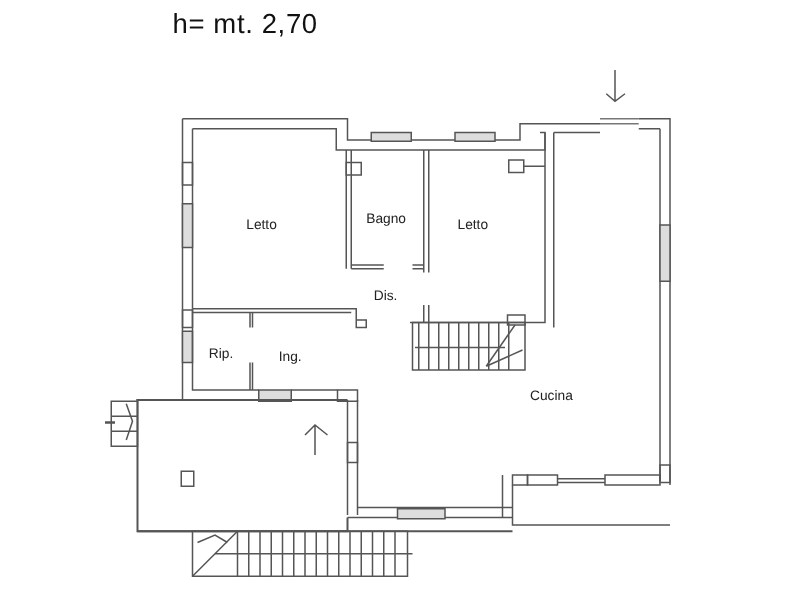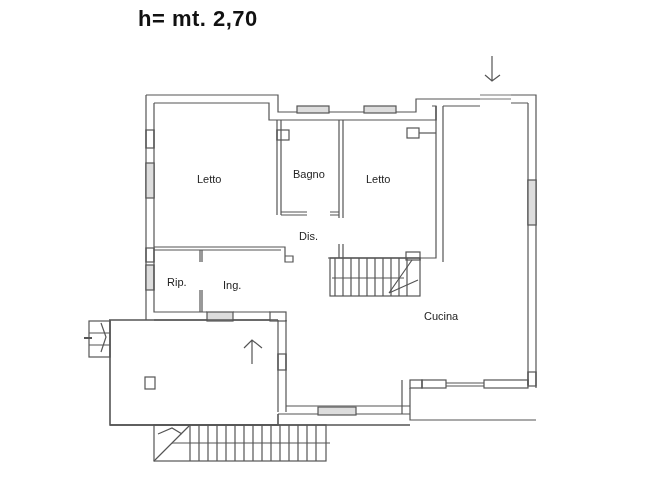--- a/index.html
+++ b/index.html
@@ -1,17 +1,17 @@
 <!DOCTYPE html>
 <html><head>
 <meta charset="utf-8">
 <style>
   html, body { margin: 0; padding: 0; background: #ffffff; }
   body { width: 648px; height: 492px; position: relative; overflow: hidden; font-family: "Liberation Sans", sans-serif; }
-  .title { position: absolute; left: 138px; top: 6px; font-size: 22px; color: #111; letter-spacing: 0.5px; font-weight: bold; }
+  .title { position: absolute; left: 138px; top: 6px; font-size: 22px; color: #111; letter-spacing: 0.5px; }
   svg { position: absolute; left: 0; top: 0; }
   .lbl { font-family: "Liberation Sans", sans-serif; font-size: 11px; fill: #222; }
 </style>
 </head>
 <body>
 
 <div class="title">h= mt. 2,70</div>
 
 <svg width="648" height="492" viewBox="0 0 648 492" xmlns="http://www.w3.org/2000/svg">
   <g fill="none" stroke="#555" stroke-width="1.2">

